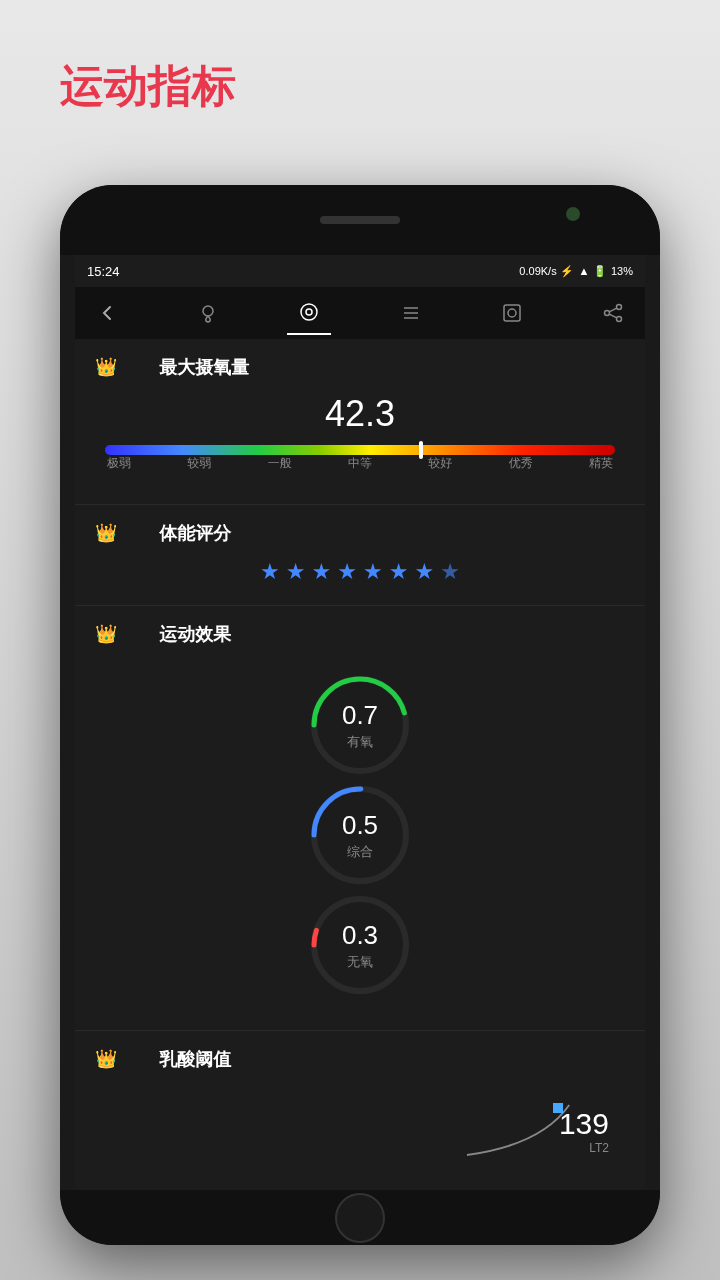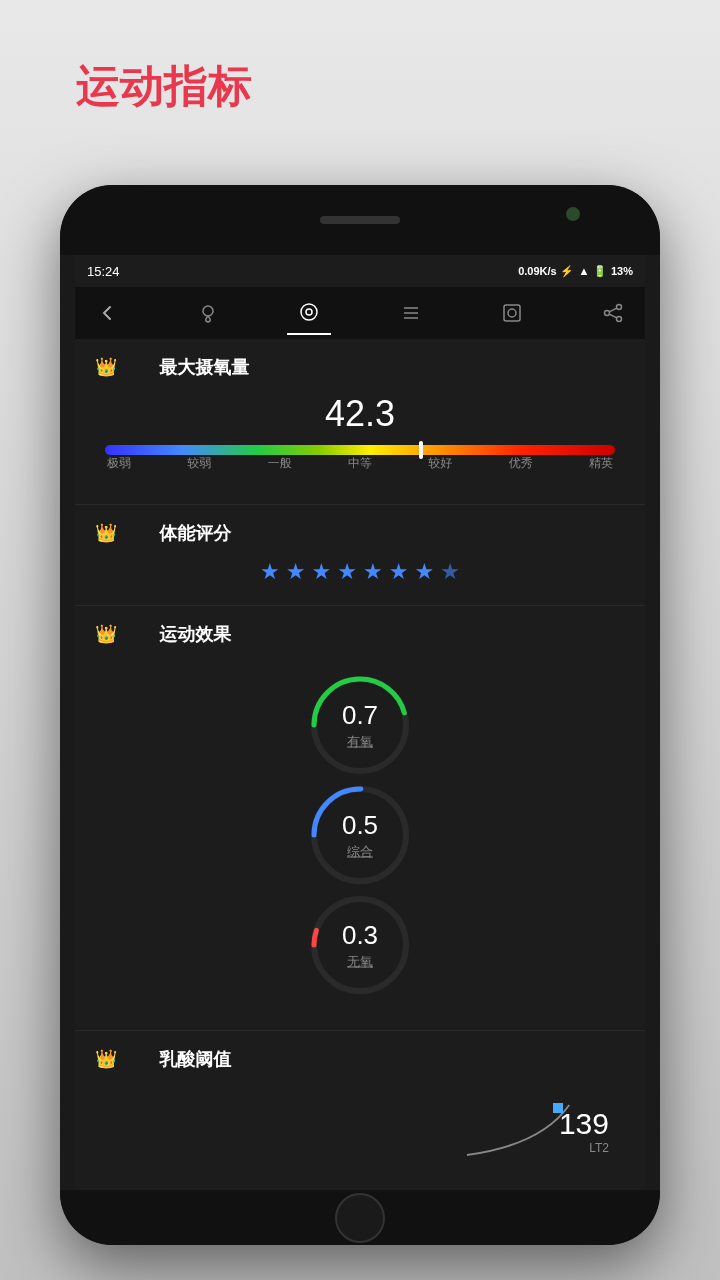--- a/index.html
+++ b/index.html
@@ -16,21 +16,21 @@
     .page-bg {
       position: absolute;
       top: 0; left: 0;
       width: 100%; height: 100%;
       background: linear-gradient(180deg, #e8e8e8 0%, #c0c0c0 100%);
     }
 
     .page-header-text {
       position: absolute;
       top: 60px;
-      left: 76px;
+      left: 60px;
     }
     .page-title {
       font-size: 44px;
       font-weight: bold;
       color: #e8384d;
       line-height: 1.2;
     }
     .page-subtitle {
       font-size: 22px;
       color: #888;
@@ -101,21 +101,20 @@
       color: #fff;
       font-size: 13px;
       font-weight: 500;
     }
     .status-right {
       display: flex;
       align-items: center;
       gap: 4px;
       color: #fff;
       font-size: 11px;
-      font-weight: bold;
     }
 
     
     .nav-bar {
       height: 52px;
       background: #111;
       display: flex;
       align-items: center;
       padding: 0 10px;
       justify-content: space-between;
@@ -268,21 +267,20 @@
       color: #fff;
       font-size: 26px;
       font-weight: 300;
       display: block;
     }
     .circle-sublabel {
       color: #888;
       font-size: 13px;
       display: block;
       margin-top: 2px;
-      text-decoration: underline;
     }
 
     
     .lactate-section {
       padding: 16px 20px 10px;
     }
     .lactate-chart-area {
       position: relative;
       height: 90px;
       margin-top: 8px;

